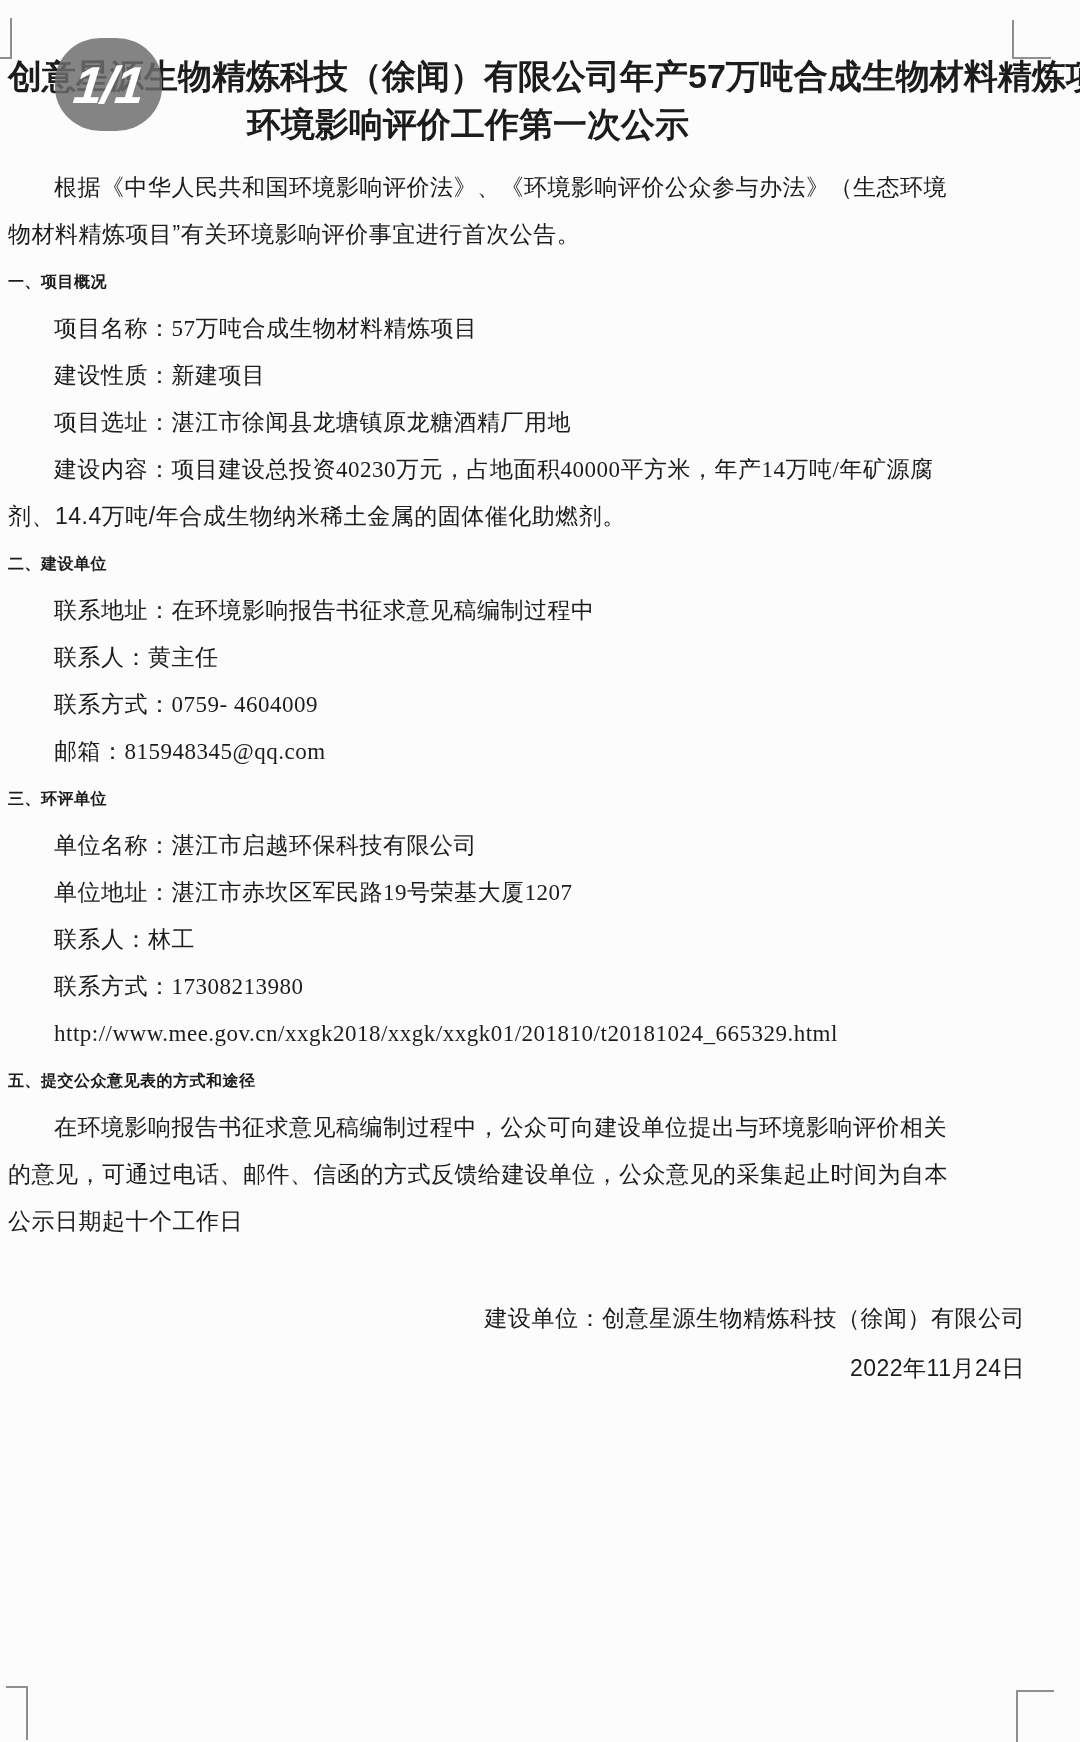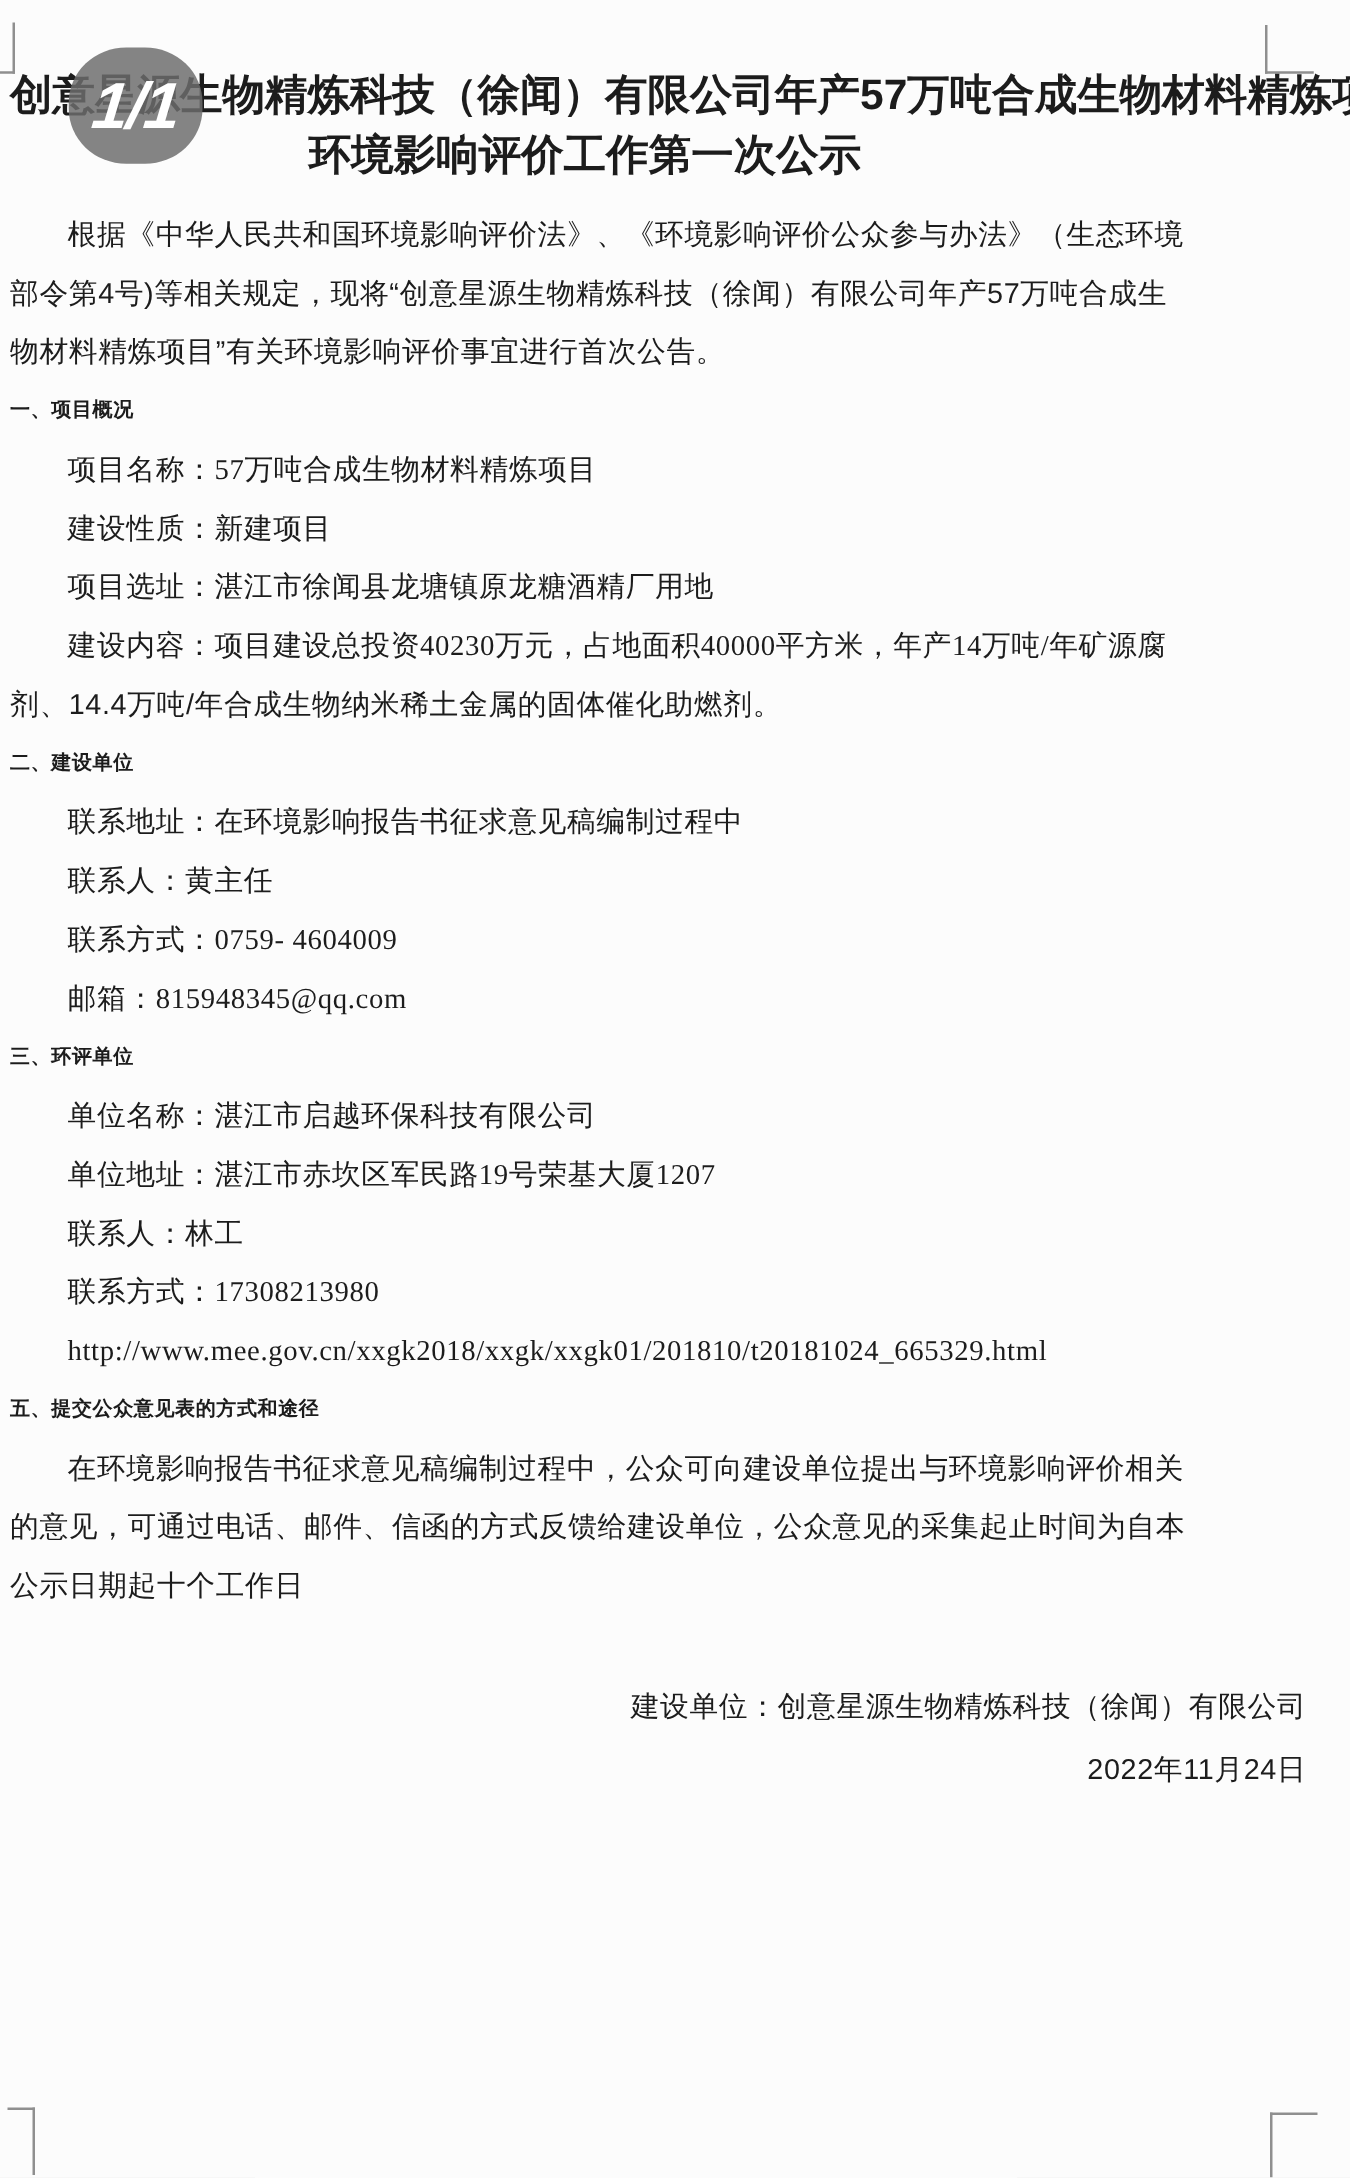--- a/index.html
+++ b/index.html
@@ -56,21 +56,21 @@
     font-size: 23px;
     white-space: nowrap;
     letter-spacing: 0.5px;
   }
   .line.indent { padding-left: 46px; font-family: Liberation Serif, serif; }
   .line.flush { padding-left: 0; }
   .line.heading { font-weight: bold; font-size: 16px; }
 
   .footer {
     margin-top: 48px;
-    padding-right: 35px;
+    padding-right: 55px;
     text-align: right;
     font-size: 23px;
     letter-spacing: 0.5px;
   }
   .footer div { line-height: 50px; white-space: nowrap; }
 </style>
 </head>
 <body>
 
 <div class="page">
@@ -85,21 +85,20 @@
   </div>
 
   <div class="content">
     <div class="title">
       <div>创意星源生物精炼科技（徐闻）有限公司年产57万吨合成生物材料精炼项目</div>
       <div>环境影响评价工作第一次公示</div>
     </div>
 
     <div class="doc-body">
         <div class="line indent">根据《中华人民共和国环境影响评价法》、《环境影响评价公众参与办法》（生态环境</div>
-        <div class="line flush">部令第4号)等相关规定，现将“创意星源生物精炼科技（徐闻）有限公司年产57万吨合成生</div>
         <div class="line flush">物材料精炼项目”有关环境影响评价事宜进行首次公告。</div>
         <div class="line heading">一、项目概况</div>
         <div class="line indent">项目名称：57万吨合成生物材料精炼项目</div>
         <div class="line indent">建设性质：新建项目</div>
         <div class="line indent">项目选址：湛江市徐闻县龙塘镇原龙糖酒精厂用地</div>
         <div class="line indent">建设内容：项目建设总投资40230万元，占地面积40000平方米，年产14万吨/年矿源腐</div>
         <div class="line flush">剂、14.4万吨/年合成生物纳米稀土金属的固体催化助燃剂。</div>
         <div class="line heading">二、建设单位</div>
         <div class="line indent">联系地址：在环境影响报告书征求意见稿编制过程中</div>
         <div class="line indent">联系人：黄主任</div>

